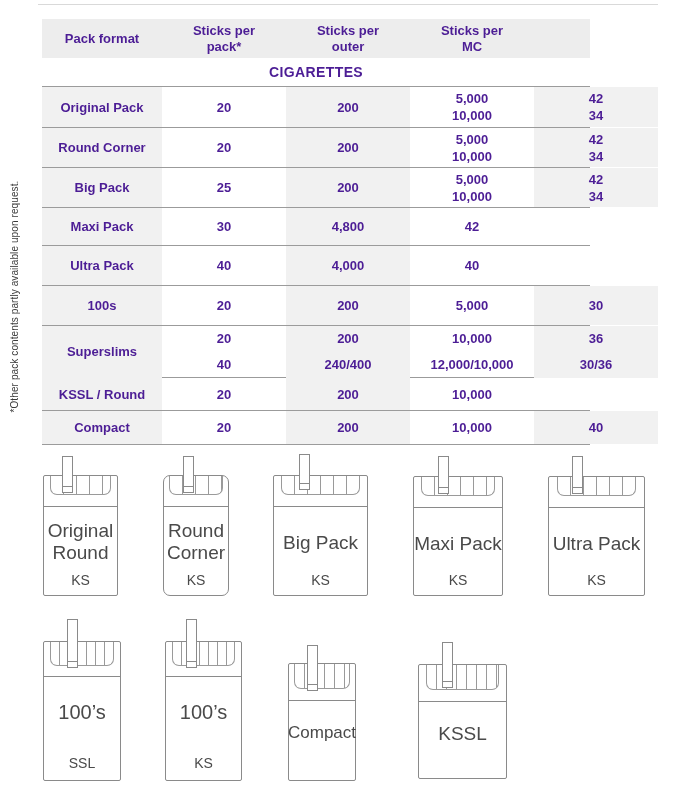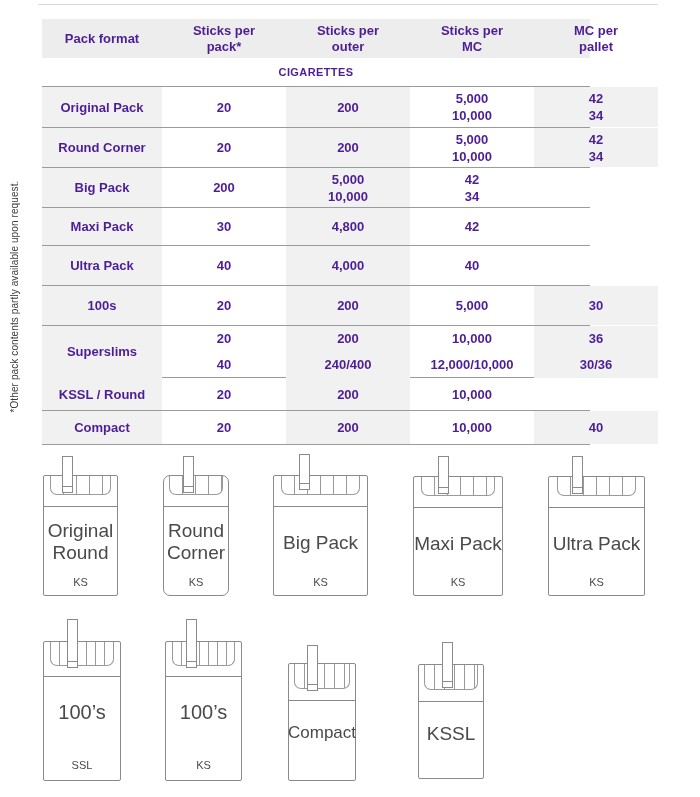--- a/index.html
+++ b/index.html
@@ -21,21 +21,21 @@
   .ptable { position:absolute; left:42px; top:19px; width:548px; color:#4c1d95; }
   .thead {
     display:grid; grid-template-columns:120px 124px 124px 124px 124px;
     height:39px; background:#ededed; align-items:center;
   }
   .thead > div {
     text-align:center; font-weight:bold; font-size:13px; line-height:1.2;
     white-space:pre-line;
   }
   .section-band { height:28px; display:flex; align-items:center; justify-content:center; }
-  .section-band > div { font-weight:bold; font-size:11px; letter-spacing:0.4px; }
+  .section-band > div { font-weight:bold; font-size:14px; letter-spacing:0.4px; }
 
   .trow {
     display:grid; grid-template-columns:120px 124px 124px 124px 124px;
     border-top:1px solid #9b9b9b;
   }
   .trow:last-child { border-bottom:1px solid #9b9b9b; }
   .trow > div {
     display:grid; place-items:center; text-align:center;
     font-size:13px; font-weight:600; white-space:pre-line; line-height:17px;
   }
@@ -52,32 +52,32 @@
     background-image:repeating-linear-gradient(90deg, transparent 0 12px, #9a9a9a 12px 13px);
   }
   .ciggies.dense { background-image:repeating-linear-gradient(90deg, transparent 0 8px, #9a9a9a 8px 9px); }
   .ciggies.mid   { background-image:repeating-linear-gradient(90deg, transparent 0 9px, #9a9a9a 9px 10px); }
   .cig { position:absolute; width:11px; background:#fff; border:1px solid #8a8a8a; z-index:2; }
   .cig::after { content:""; position:absolute; left:0; right:0; bottom:5px; border-top:1px solid #8a8a8a; }
   .pack-label {
     position:absolute; left:-4px; right:-4px; text-align:center; color:#4a4a4a;
     font-size:19px; line-height:22px; white-space:pre-line; z-index:1;
   }
-  .pack-sub { position:absolute; left:0; right:0; text-align:center; color:#4a4a4a; font-size:11px; z-index:1; }
+  .pack-sub { position:absolute; left:0; right:0; text-align:center; color:#4a4a4a; font-size:14px; z-index:1; }
 
   
   .pk1 { left:43px;  top:475px; width:75px; height:121px; }
   .pk2 { left:163px; top:475px; width:66px; height:121px; border-radius:7px; }
   .pk3 { left:273px; top:475px; width:95px; height:121px; }
   .pk4 { left:413px; top:476px; width:90px; height:120px; }
   .pk5 { left:548px; top:476px; width:97px; height:120px; }
   .pk6 { left:43px;  top:641px; width:78px; height:140px; }
   .pk7 { left:165px; top:641px; width:77px; height:140px; }
   .pk8 { left:288px; top:663px; width:68px; height:118px; }
-  .pk9 { left:418px; top:664px; width:66px; height:115px; }
+  .pk9 { left:418px; top:664px; width:89px; height:115px; }
 
   .pk1 .lid,.pk2 .lid,.pk3 .lid,.pk4 .lid,.pk5 .lid { height:31px; }
   .pk6 .lid,.pk7 .lid { height:35px; }
   .pk8 .lid,.pk9 .lid { height:37px; }
 
   .pk1 .ciggies,.pk2 .ciggies,.pk3 .ciggies,.pk4 .ciggies,.pk5 .ciggies { height:19px; }
   .pk6 .ciggies,.pk7 .ciggies { height:24px; }
   .pk8 .ciggies,.pk9 .ciggies { height:25px; }
 
   .pk1 .cig { left:18px; top:-20px; height:37px; }
@@ -110,22 +110,20 @@
 
   <div class="ptable">
     <div class="thead">
       <div>Pack format</div>
       <div>Sticks per
 pack*</div>
       <div>Sticks per
 outer</div>
       <div>Sticks per
 MC</div>
-      <div>MC per
-pallet</div>
     </div>
 
     <div class="section-band">
       <div>CIGARETTES</div>
     </div>
 
     <div class="trow" style="height:41px">
       <div>Original Pack</div>
       <div>20</div>
       <div>200</div>
@@ -138,20 +136,21 @@
       <div>Round Corner</div>
       <div>20</div>
       <div>200</div>
       <div>5,000
 10,000</div>
       <div>42
 34</div>
     </div>
     <div class="trow" style="height:40px">
       <div>Big Pack</div>
+      <div>25</div>
       <div>200</div>
       <div>5,000
 10,000</div>
       <div>42
 34</div>
     </div>
     <div class="trow" style="height:38px">
       <div>Maxi Pack</div>
       <div>30</div>
       <div>4,800</div>

